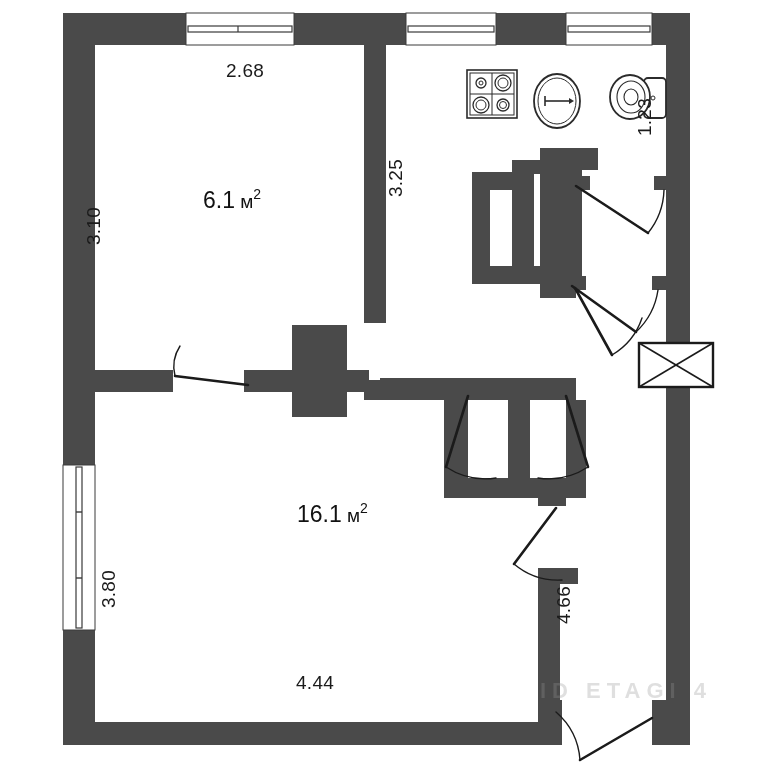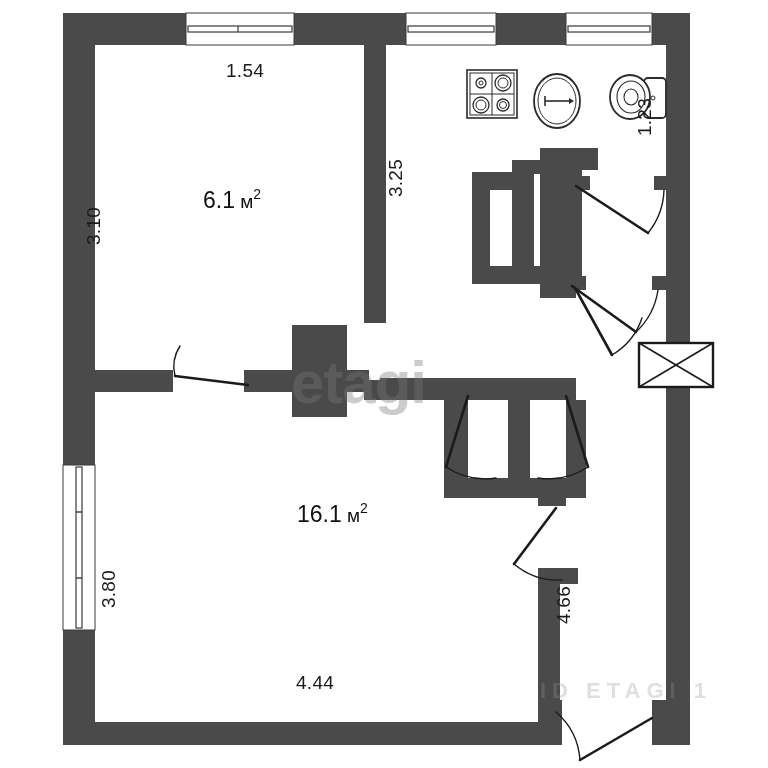--- a/index.html
+++ b/index.html
@@ -245,32 +245,31 @@
     </g>
 
     <g>
       <rect x="639" y="343" width="74" height="44" fill="#ffffff" stroke="#1b1b1b" stroke-width="2.4"></rect>
       <line x1="639" y1="343" x2="713" y2="387" stroke="#1b1b1b" stroke-width="1.6"></line>
       <line x1="713" y1="343" x2="639" y2="387" stroke="#1b1b1b" stroke-width="1.6"></line>
     </g>
 
   </svg>
 
-  <div class="watermark-main">etagi</div>
-  <div class="watermark-sub">ID  ETAGI  1</div>
+  <div class="watermark-sub">ID  ETAGI  4</div>
 
   <div class="area-label" style="left:203px; top:186px;">
     <span>6.1</span><span class="area-unit">&nbsp;</span><span class="area-unit">м</span><sup>2</sup>
   </div>
 
   <div class="area-label" style="left:297px; top:500px;">
     <span>16.1</span><span class="area-unit">&nbsp;</span><span class="area-unit">м</span><sup>2</sup>
   </div>
 
-  <div class="dim-label" style="left:226px; top:60px;">1.54</div>
+  <div class="dim-label" style="left:226px; top:60px;">2.68</div>
 
   <div class="dim-label dim-vert" style="left:75px; top:215px;">3.10</div>
 
   <div class="dim-label dim-vert" style="left:377px; top:167px;">3.25</div>
 
   <div class="dim-label dim-vert" style="left:626px; top:106px;">1.23</div>
 
   <div class="dim-label dim-vert" style="left:90px; top:578px;">3.80</div>
 
   <div class="dim-label" style="left:296px; top:672px;">4.44</div>

